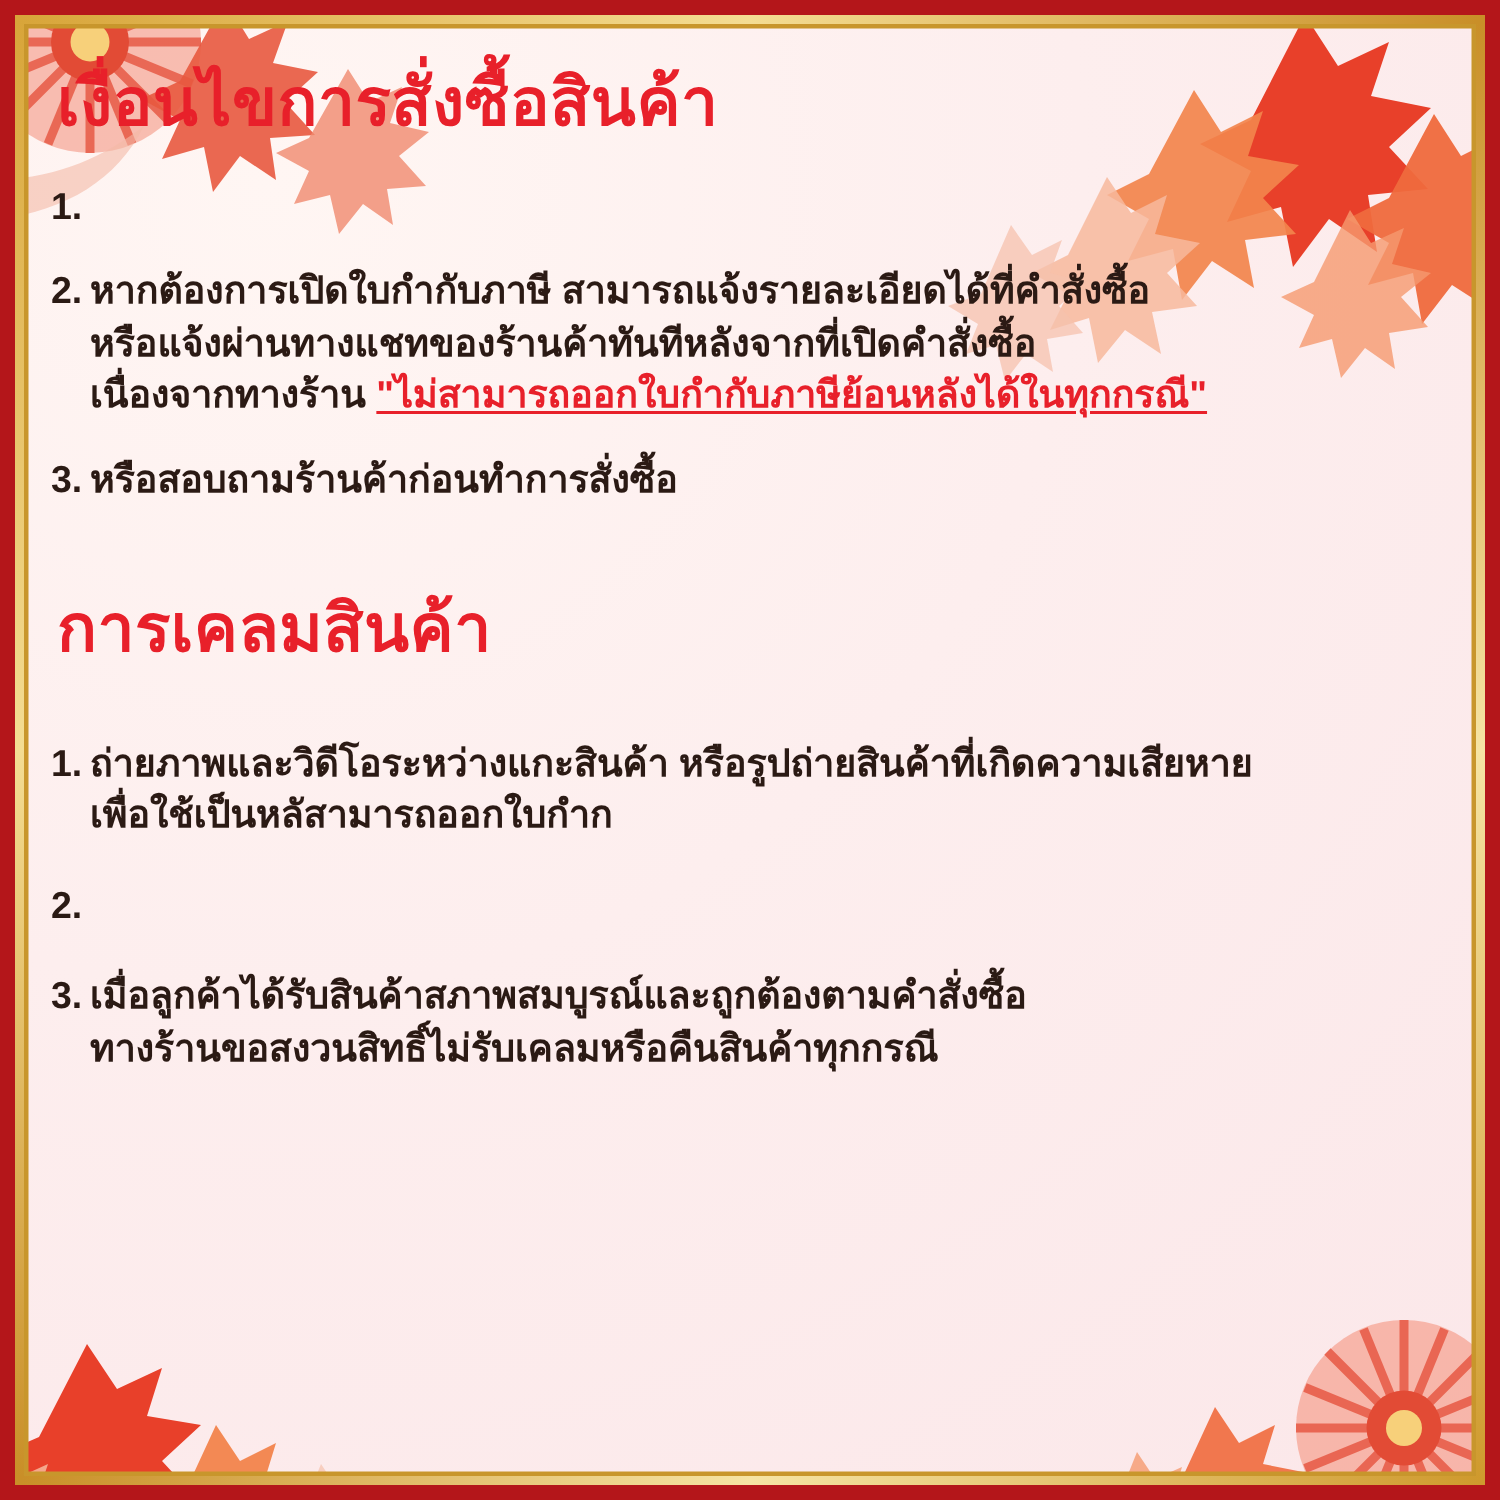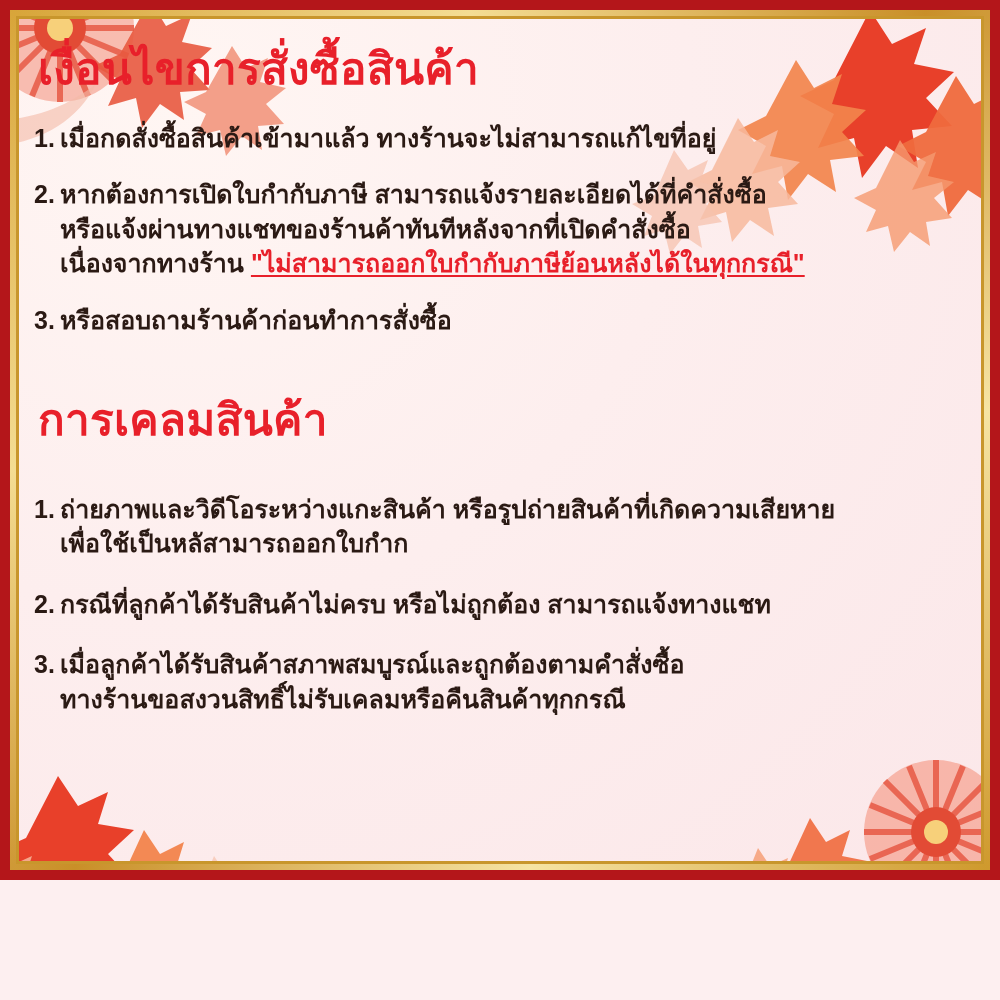--- a/index.html
+++ b/index.html
@@ -10,21 +10,21 @@
     width: 1000px;
     height: 1000px;
     font-family: "Liberation Sans", sans-serif;
     background: #fdeff0;
     overflow: hidden;
   }
 
   .poster {
     position: relative;
     width: 1000px;
-    height: 880px;
+    height: 1000px;
     background:
       radial-gradient(circle at 18% 12%, #fff6f3 0%, #fdeeee 45%, #fbe7e9 100%);
     overflow: hidden;
     box-sizing: border-box;
     padding-left: 10px;
   }
 
   
   .frame-outer {
     position: absolute;
@@ -226,21 +226,20 @@
   <div class="frame-inner"></div>
 
   <div class="content">
 
     <div class="block-order">
       <h1 class="heading">เงื่อนไขการสั่งซื้อสินค้า</h1>
       <ol class="items">
         <li>
           <span class="num">1.</span>
           <span class="lines">
-            <div class="line">เมื่อกดสั่งซื้อสินค้าเข้ามาแล้ว ทางร้านจะไม่สามารถแก้ไขที่อยู่</div>
           </span>
         </li>
         <li>
           <span class="num">2.</span>
           <span class="lines">
             <div class="line">หากต้องการเปิดใบกำกับภาษี สามารถแจ้งรายละเอียดได้ที่คำสั่งซื้อ</div>
             <div class="line">หรือแจ้งผ่านทางแชทของร้านค้าทันทีหลังจากที่เปิดคำสั่งซื้อ</div>
             <div class="line"><span>เนื่องจากทางร้าน </span><span class="quote">"ไม่สามารถออกใบกำกับภาษีย้อนหลังได้ในทุกกรณี"</span></div>
           </span>
         </li>
@@ -259,21 +258,20 @@
         <li>
           <span class="num">1.</span>
           <span class="lines">
             <div class="line">ถ่ายภาพและวิดีโอระหว่างแกะสินค้า หรือรูปถ่ายสินค้าที่เกิดความเสียหาย</div>
             <div class="line">เพื่อใช้เป็นหลัสามารถออกใบกำก</div>
           </span>
         </li>
         <li>
           <span class="num">2.</span>
           <span class="lines">
-            <div class="line">กรณีที่ลูกค้าได้รับสินค้าไม่ครบ หรือไม่ถูกต้อง สามารถแจ้งทางแชท</div>
           </span>
         </li>
         <li>
           <span class="num">3.</span>
           <span class="lines">
             <div class="line">เมื่อลูกค้าได้รับสินค้าสภาพสมบูรณ์และถูกต้องตามคำสั่งซื้อ</div>
             <div class="line">ทางร้านขอสงวนสิทธิ์ไม่รับเคลมหรือคืนสินค้าทุกกรณี</div>
           </span>
         </li>
       </ol>

